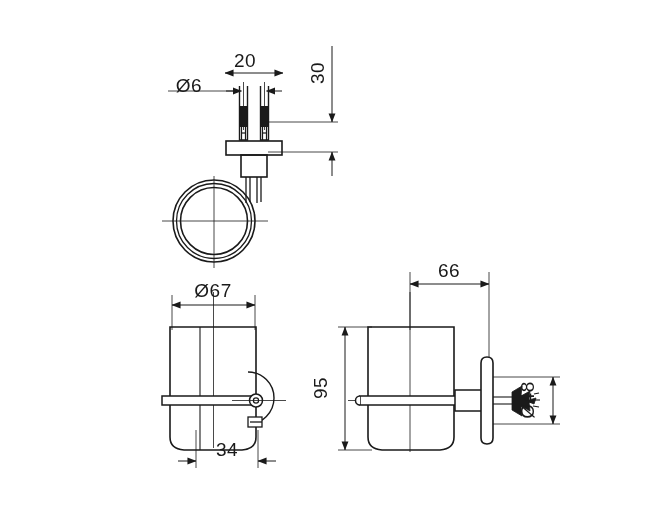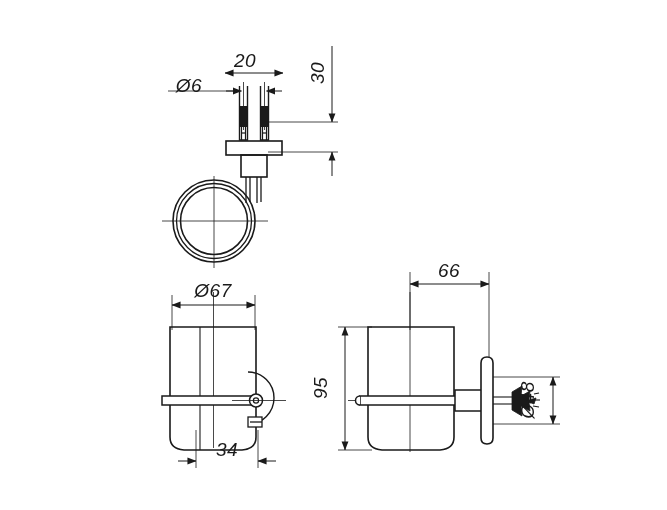--- a/index.html
+++ b/index.html
@@ -2,21 +2,21 @@
 <html><head>
 <meta charset="utf-8">
 <style>
   html,body{margin:0;padding:0;}
   body{
     width:667px;height:510px;
     background:#ffffff;
     font-family:"Liberation Sans", sans-serif;
     overflow:hidden;
   }
-  #sheet{position:relative;width:667px;height:510px;font-style:italic;}
+  #sheet{position:relative;width:667px;height:510px;}
   svg{display:block;}
   .dimtext{
     font-family:"Liberation Sans", sans-serif;
     font-size:19px;
     fill:#1a1a1a;
     letter-spacing:0.5px;
   }
 </style>
 </head>
 <body>

